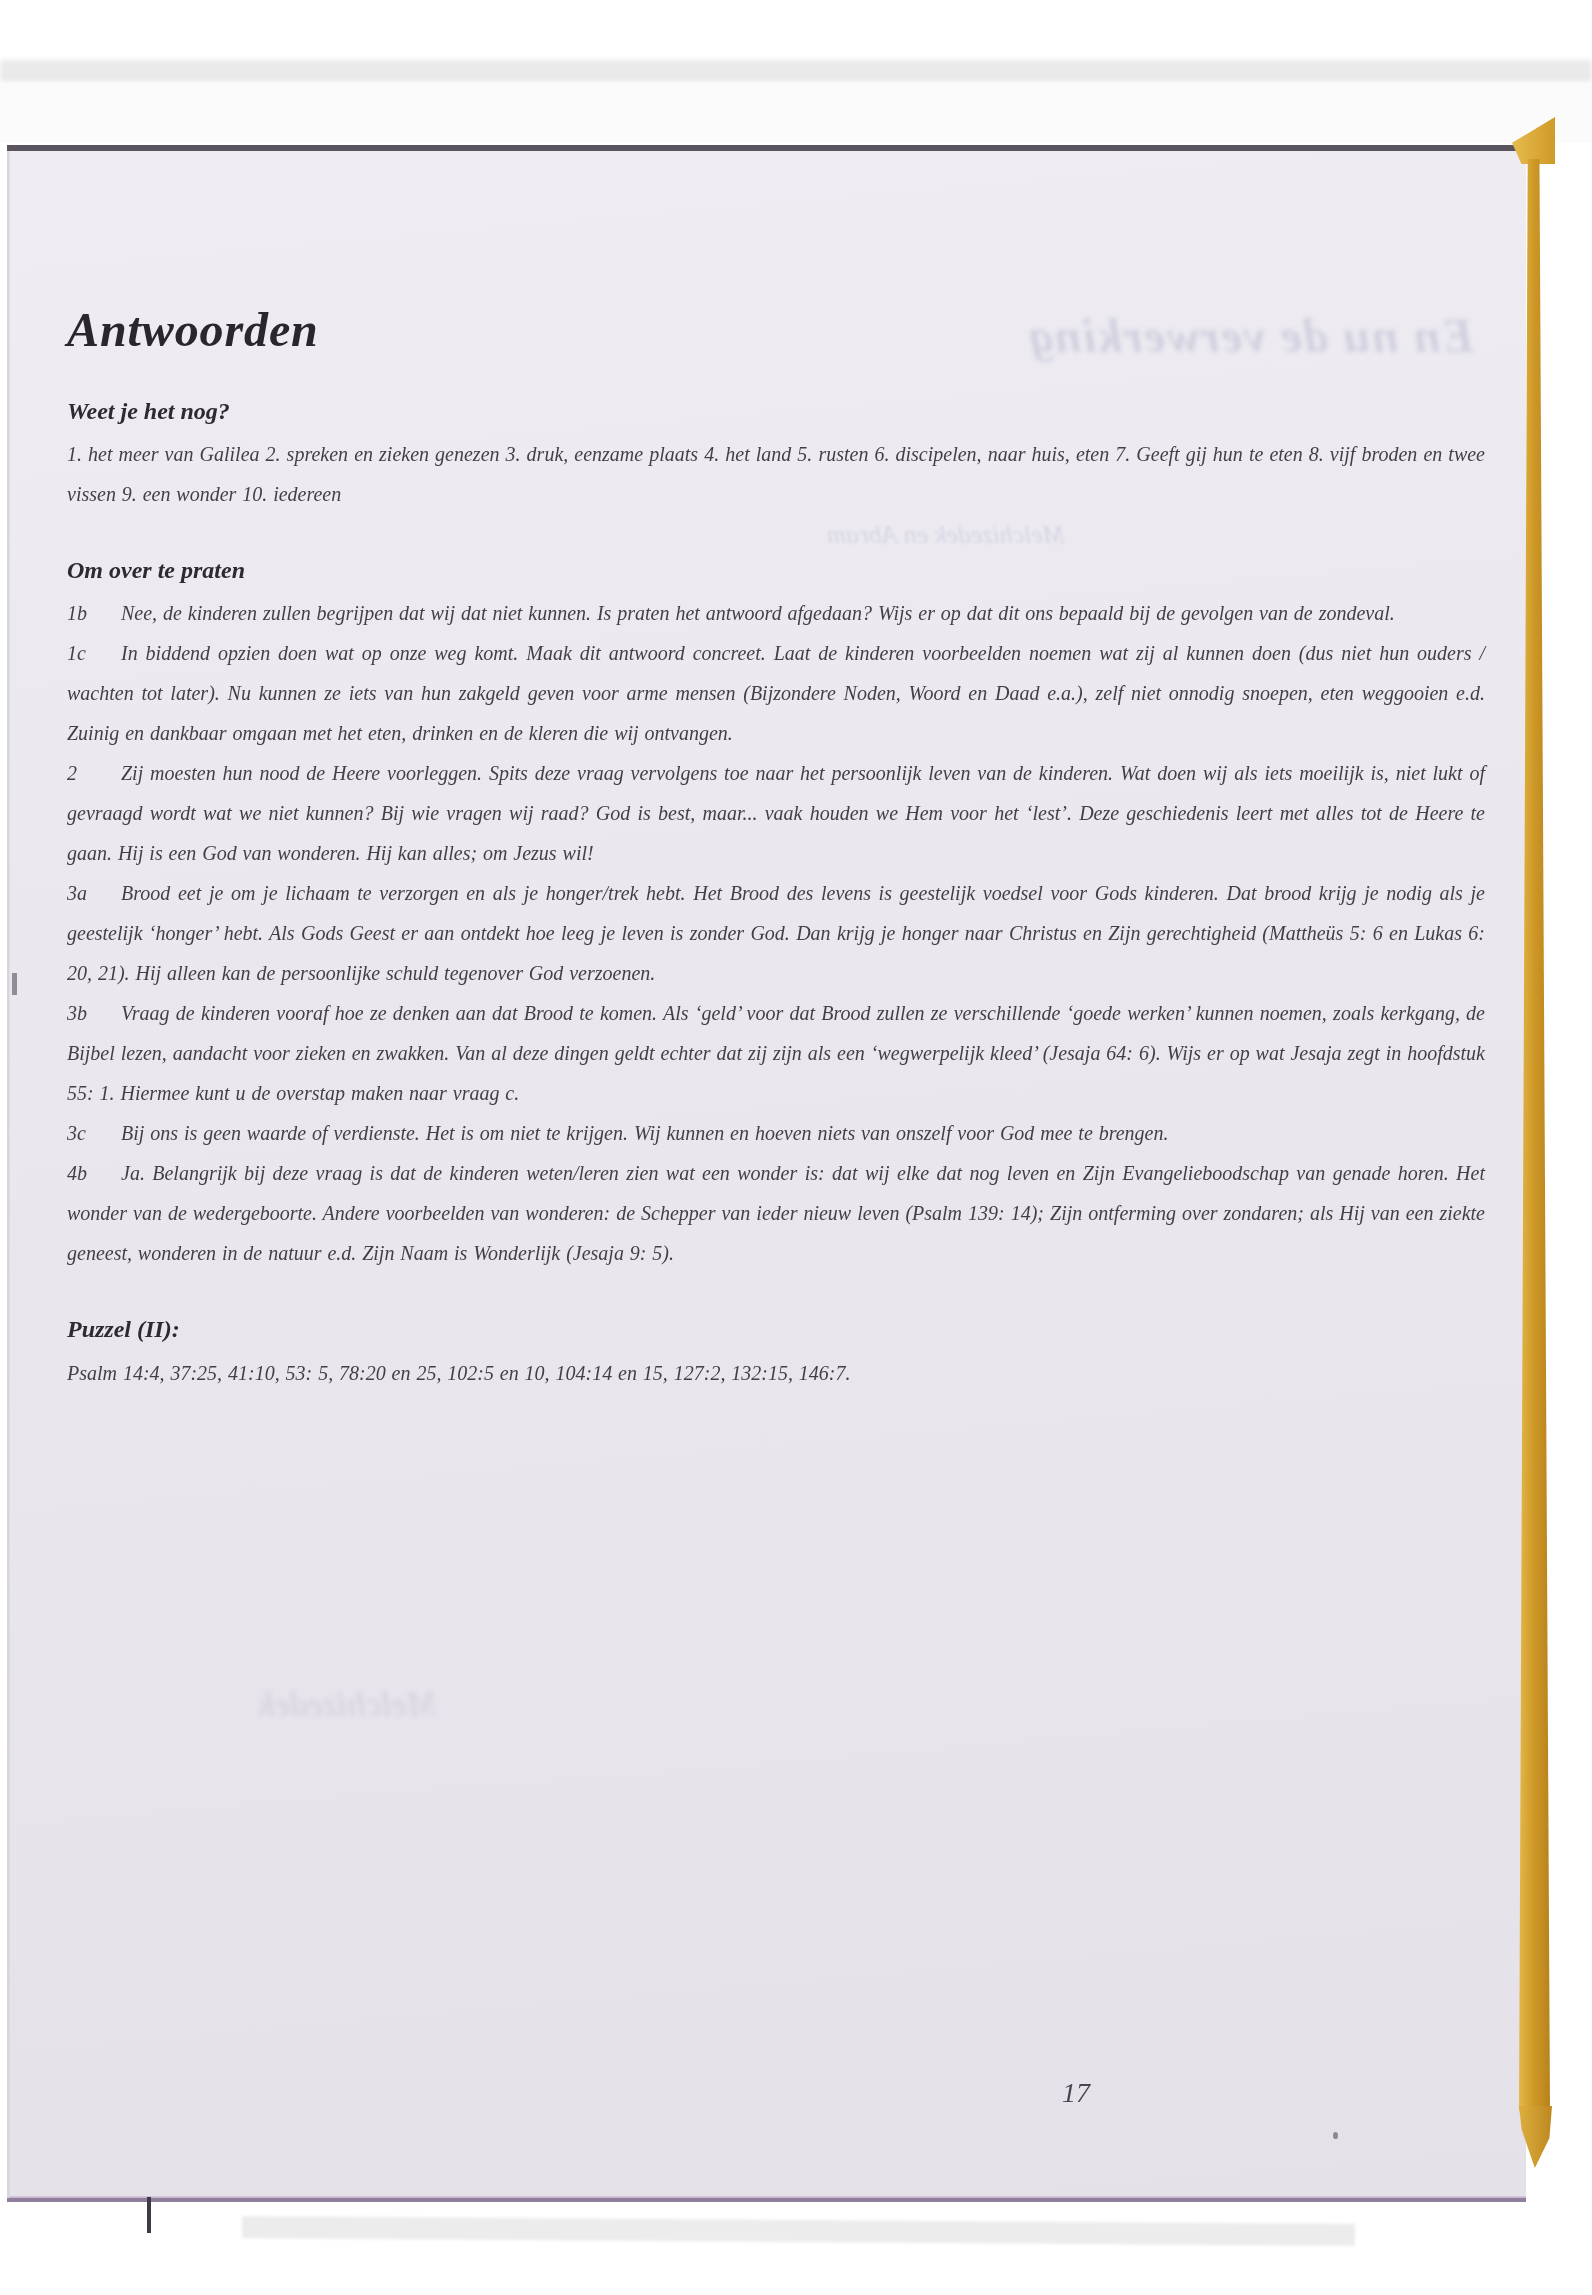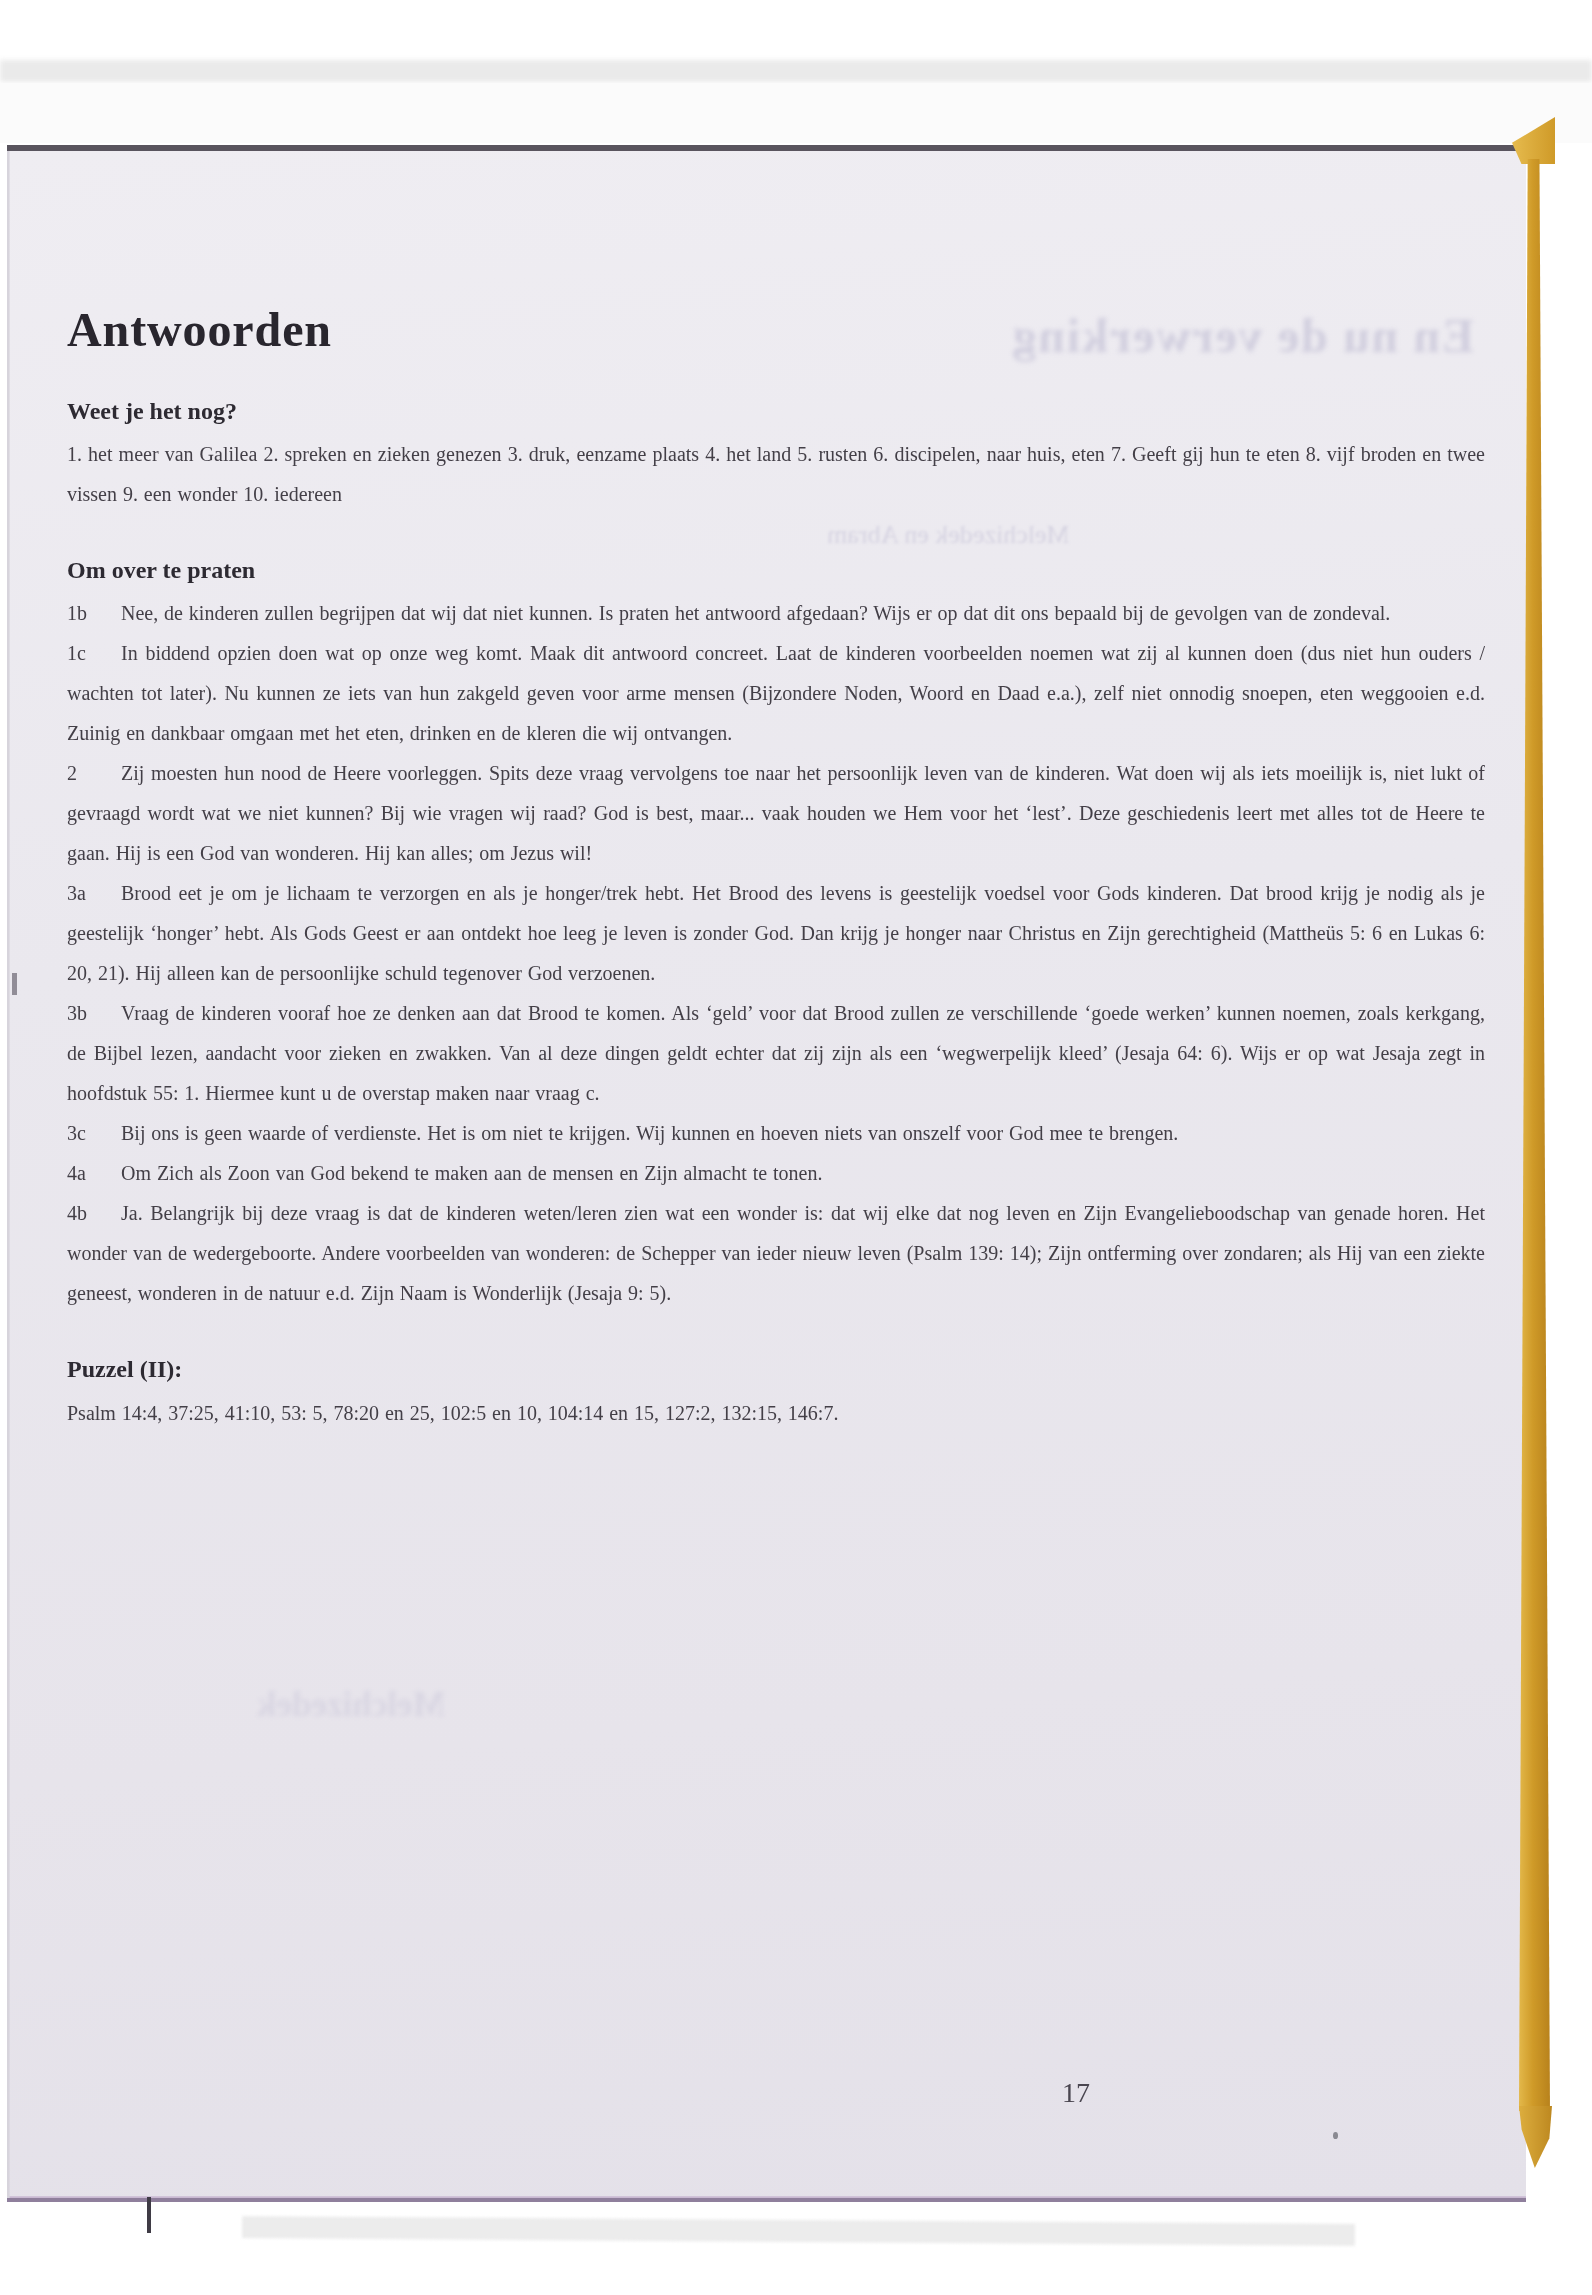--- a/index.html
+++ b/index.html
@@ -10,20 +10,21 @@
   
   .top-band{position:absolute;left:0;top:60px;width:1592px;height:22.4px;background:#eaeaea;filter:blur(2.6px);}
   .top-band2{position:absolute;left:0;top:83px;width:1592px;height:60px;background:#fbfbfb;}
   
   .page{
     position:absolute;left:7px;top:145px;width:1519px;height:2047px;
     background:linear-gradient(175deg,#efedf2 0%,#eae8ee 38%,#e7e4eb 75%,#e4e1e9 100%);
     border-top:6px solid #59545e;border-bottom:4.3px solid #8f7f9c;
     box-shadow:inset 2.6px 0 0 #d7d4dc, inset 0 -1.7px 0 #c9b9d2;
     overflow:hidden;
+    font-style:italic;
   }
   .content{position:relative;z-index:2;padding:154px 41px 0 60px;color:#433f47;}
   h1{
     margin:0;font-size:49px;line-height:50px;font-weight:bold;color:#29262e;
     letter-spacing:0.9px;transform:scaleX(.98);transform-origin:left;
   }
   h2{margin:38px 0 5.2px 0;font-size:24px;line-height:36px;font-weight:bold;color:#2d2a32;}
   p{margin:0;font-size:20px;line-height:40px;text-align:justify;word-spacing:0.9px;}
   .item .lbl{display:inline-block;width:54px;}
   .pagenum{position:absolute;z-index:2;left:1055px;top:1926px;font-size:28px;color:#4a4650;}
@@ -70,21 +71,20 @@
 
     <section>
       <h2>Om over te praten</h2>
 
       <p class="item"><span class="lbl">1b</span><span>Nee, de kinderen zullen begrijpen dat wij dat niet kunnen. Is praten het antwoord afgedaan? Wijs er op dat dit ons bepaald bij de gevolgen van de zondeval.</span></p>
       <p class="item"><span class="lbl">1c</span><span>In biddend opzien doen wat op onze weg komt. Maak dit antwoord concreet. Laat de kinderen voorbeelden noemen wat zij al kunnen doen (dus niet hun ouders / wachten tot later). Nu kunnen ze iets van hun zakgeld geven voor arme mensen (Bijzondere Noden, Woord en Daad e.a.), zelf niet onnodig snoepen, eten weggooien e.d. Zuinig en dankbaar omgaan met het eten, drinken en de kleren die wij ontvangen.</span></p>
       <p class="item"><span class="lbl">2</span><span>Zij moesten hun nood de Heere voorleggen. Spits deze vraag vervolgens toe naar het persoonlijk leven van de kinderen. Wat doen wij als iets moeilijk is, niet lukt of gevraagd wordt wat we niet kunnen? Bij wie vragen wij raad? God is best, maar... vaak houden we Hem voor het ‘lest’. Deze geschiedenis leert met alles tot de Heere te gaan. Hij is een God van wonderen. Hij kan alles; om Jezus wil!</span></p>
       <p class="item"><span class="lbl">3a</span><span>Brood eet je om je lichaam te verzorgen en als je honger/trek hebt. Het Brood des levens is geestelijk voedsel voor Gods kinderen. Dat brood krijg je nodig als je geestelijk ‘honger’ hebt. Als Gods Geest er aan ontdekt hoe leeg je leven is zonder God. Dan krijg je honger naar Christus en Zijn gerechtigheid (Mattheüs 5: 6 en Lukas 6: 20, 21). Hij alleen kan de persoonlijke schuld tegenover God verzoenen.</span></p>
       <p class="item"><span class="lbl">3b</span><span>Vraag de kinderen vooraf hoe ze denken aan dat Brood te komen. Als ‘geld’ voor dat Brood zullen ze verschillende ‘goede werken’ kunnen noemen, zoals kerkgang, de Bijbel lezen, aandacht voor zieken en zwakken. Van al deze dingen geldt echter dat zij zijn als een ‘wegwerpelijk kleed’ (Jesaja 64: 6). Wijs er op wat Jesaja zegt in hoofdstuk 55: 1. Hiermee kunt u de overstap maken naar vraag c.</span></p>
       <p class="item"><span class="lbl">3c</span><span>Bij ons is geen waarde of verdienste. Het is om niet te krijgen. Wij kunnen en hoeven niets van onszelf voor God mee te brengen.</span></p>
-      <p class="item"><span class="lbl">4a</span><span>Om Zich als Zoon van God bekend te maken aan de mensen en Zijn almacht te tonen.</span></p>
       <p class="item"><span class="lbl">4b</span><span>Ja. Belangrijk bij deze vraag is dat de kinderen weten/leren zien wat een wonder is: dat wij elke dat nog leven en Zijn Evangelieboodschap van genade horen. Het wonder van de wedergeboorte. Andere voorbeelden van wonderen: de Schepper van ieder nieuw leven (Psalm 139: 14); Zijn ontferming over zondaren; als Hij van een ziekte geneest, wonderen in de natuur e.d. Zijn Naam is Wonderlijk (Jesaja 9: 5).</span></p>
     </section>
 
     <section>
       <h2>Puzzel (II):</h2>
       <p>Psalm 14:4, 37:25, 41:10, 53: 5, 78:20 en 25, 102:5 en 10, 104:14 en 15, 127:2, 132:15, 146:7.</p>
     </section>
   </div>
 
   <div class="pagenum">17</div>

